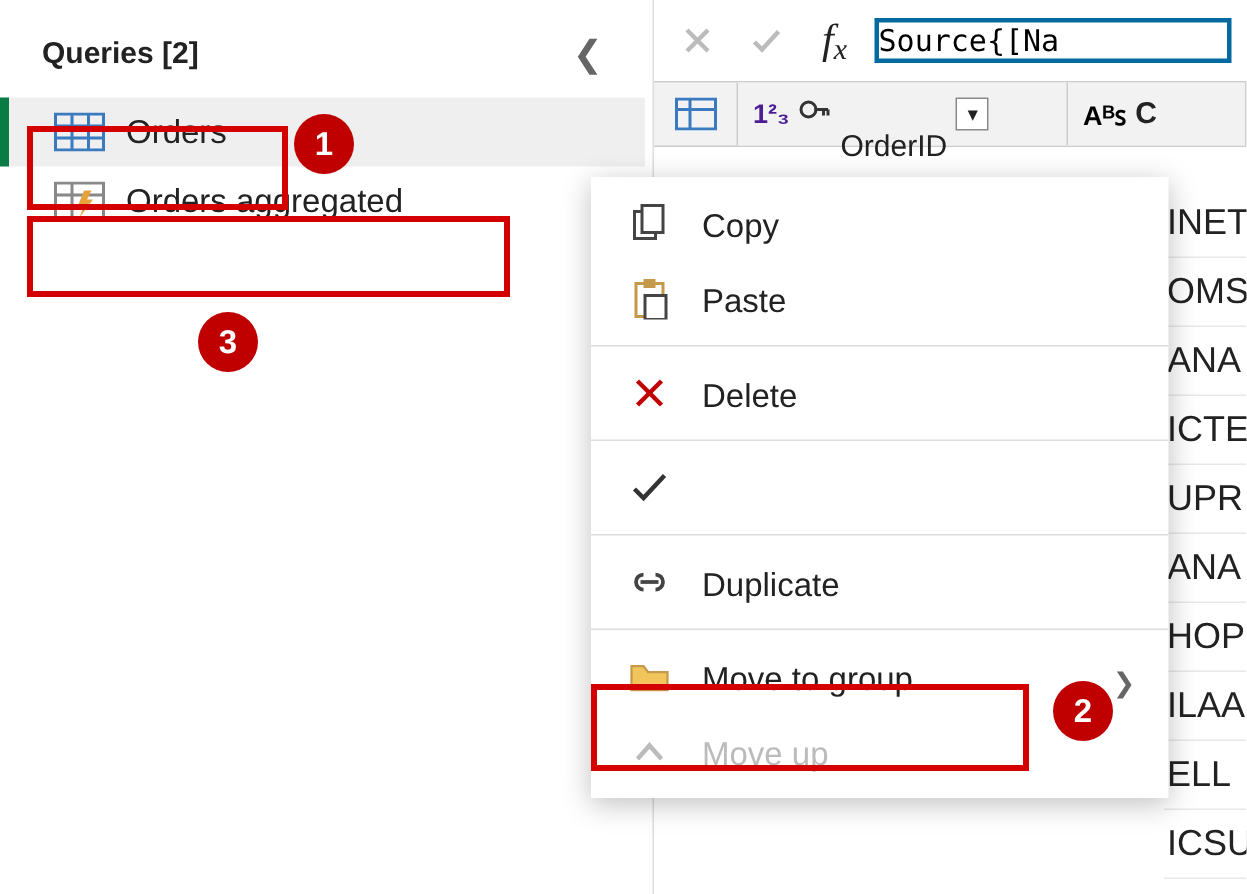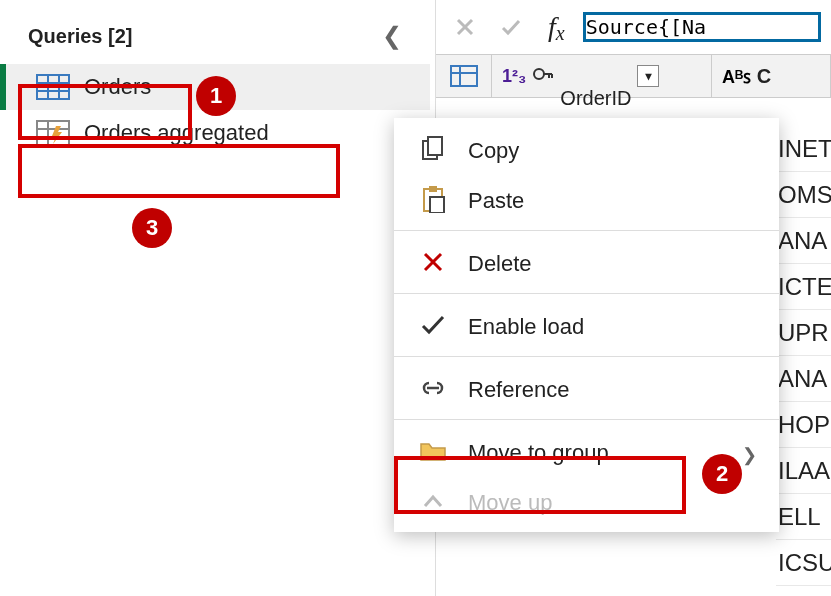--- a/index.html
+++ b/index.html
@@ -337,32 +337,31 @@
     </span>
     <span class="mi-label">Delete</span>
   </div>
   <div class="menu-sep"></div>
   <div class="menu-item">
     <span class="mi-icon">
       <svg width="26" height="22" viewBox="0 0 26 22">
           <polyline points="3,12 9,18 23,3" fill="none" stroke="#333" stroke-width="3"></polyline>
         </svg>
     </span>
-    <span class="mi-label">Enable load</span>
   </div>
   <div class="menu-sep"></div>
   <div class="menu-item">
     <span class="mi-icon">
       <svg width="30" height="20" viewBox="0 0 30 20">
           <path d="M11 5 A5 5 0 1 0 11 15" fill="none" stroke="#444" stroke-width="2.5"></path>
           <path d="M19 15 A5 5 0 1 0 19 5" fill="none" stroke="#444" stroke-width="2.5"></path>
           <line x1="9" y1="10" x2="21" y2="10" stroke="#444" stroke-width="2.5"></line>
         </svg>
     </span>
-    <span class="mi-label">Reference</span>
+    <span class="mi-label">Duplicate</span>
   </div>
   <div class="menu-sep"></div>
   <div class="menu-item">
     <span class="mi-icon">
       <svg width="28" height="22" viewBox="0 0 28 22">
           <path d="M2 4 L10 4 L13 8 L26 8 L26 20 L2 20 Z" fill="#f2c55c" stroke="#c49a4a" stroke-width="1.5"></path>
         </svg>
     </span>
     <span class="mi-label">Move to group</span>
     <span class="mi-arrow">❯</span>

